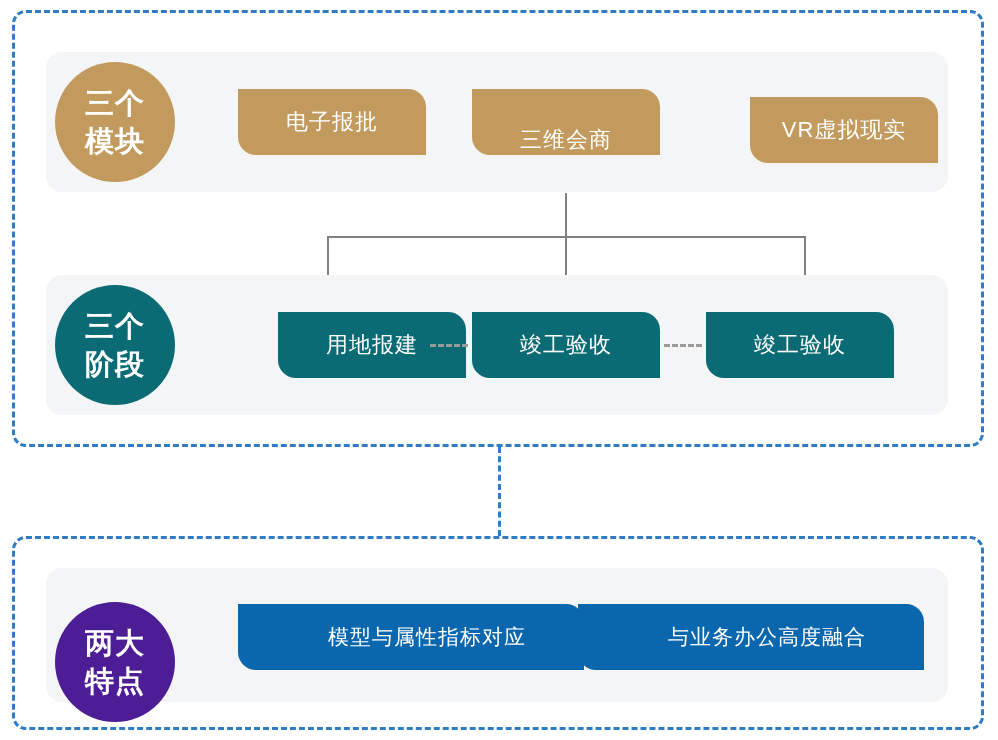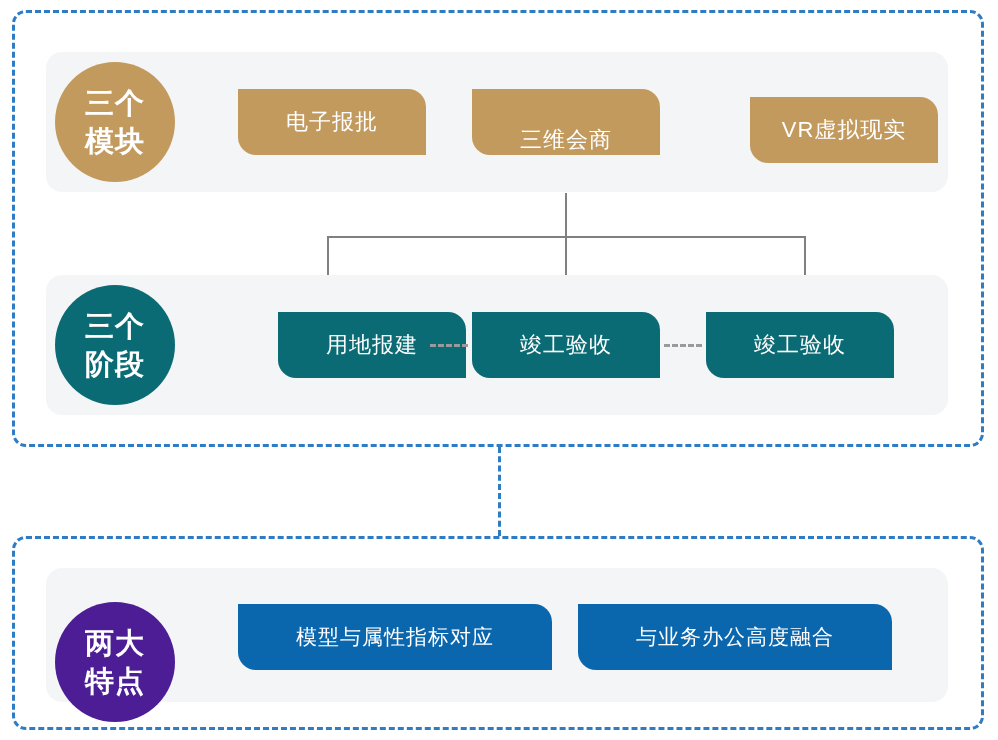--- a/index.html
+++ b/index.html
@@ -96,21 +96,21 @@
     color: #ffffff;
     font-size: 22px;
     letter-spacing: 1px;
     
     border-radius: 0 18px 0 18px;
     user-select: none;
     white-space: nowrap;
   }
   .chip.tan  { background: #C39A5E; }
   .chip.teal { background: #0A6B74; }
-  .chip.blue { background: #0A66AD; }
+  .chip.blue { background: #0A66AD; padding-left: 32px; }
 
   
   #chip-module-0 { left: 238px; top: 89px; width: 188px; }
   #chip-module-1 { left: 472px; top: 89px; width: 188px; align-items: flex-end; }
   #chip-module-2 { left: 706px; top: 97px; width: 188px; margin-left: 44px; }
 
   
   #chip-stage-0 { left: 238px; top: 312px; width: 188px; margin-left: 40px; }
   #chip-stage-1 { left: 472px; top: 312px; width: 188px; }
   #chip-stage-2 { left: 706px; top: 312px; width: 188px; }

